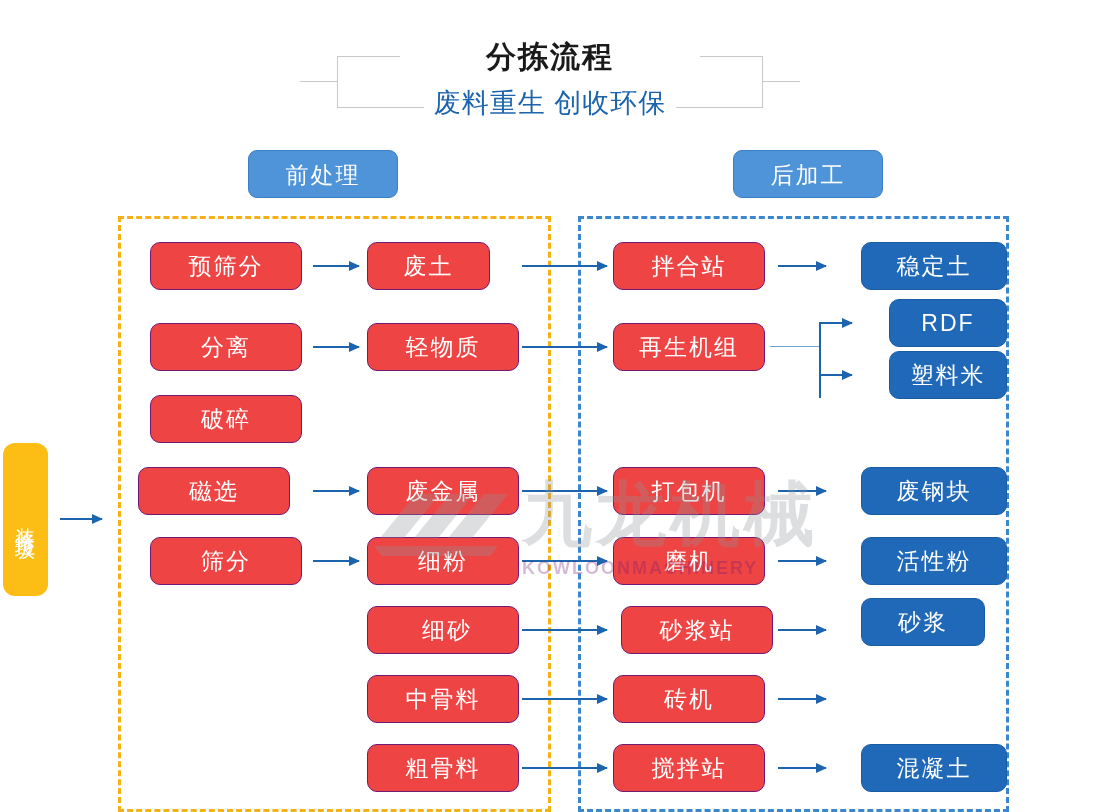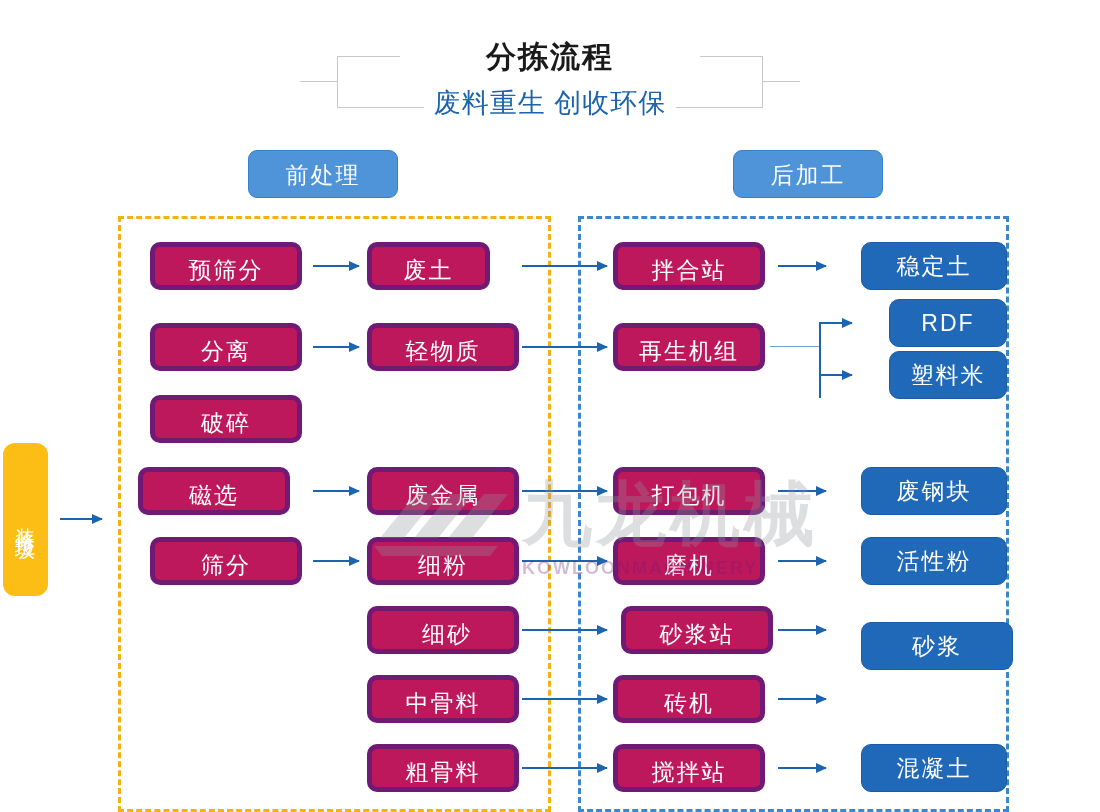--- a/index.html
+++ b/index.html
@@ -81,22 +81,22 @@
     position: absolute;
     height: 48px; line-height: 46px;
     border-radius: 10px;
     text-align: center;
     color: #ffffff;
     font-size: 23px;
     letter-spacing: 2px;
     white-space: nowrap;
   }
   .node.light {
-    background: #be185d;
-    border: 5px solid #701a75;
+    background: #ef4444;
+    border: 1px solid #701a75;
   }
   .node.dark {
     background: #2069b8;
     border: 1px solid #1a5ca3;
     margin-left: 27px;
   }
 
   
   .arrow { position: absolute; height: 2px; background: #1c64ad; }
   .arrow::after {
@@ -196,21 +196,21 @@
   <div class="plainline h" style="left:770px; top:346px; width:50px; height:1px; background:#6fa4d6;"></div>
   <div class="plainline v" style="left:819px; top:322px; height:76px;"></div>
   <div class="arrow" style="left:819px; top:322px; width:33px;"></div>
   <div class="arrow" style="left:819px; top:374px; width:33px;"></div>
 
   <div class="node dark" style="left:834px; top:242px; width:146px;">稳定土</div>
   <div class="node dark" style="left:862px; top:299px; width:118px;">RDF</div>
   <div class="node dark" style="left:862px; top:351px; width:118px;">塑料米</div>
   <div class="node dark" style="left:834px; top:467px; width:146px;">废钢块</div>
   <div class="node dark" style="left:834px; top:537px; width:146px;">活性粉</div>
-  <div class="node dark" style="left:834px; top:622px; width:152px;">砂浆</div>
+  <div class="node dark" style="left:834px; top:598px; width:124px;">砂浆</div>
   <div class="node dark" style="left:834px; top:744px; width:146px;">混凝土</div>
 
   <div class="watermark">
     <svg class="wm-logo" width="140" height="88" viewBox="0 0 140 88">
       <path d="M10 62 L46 18 L70 18 L34 62 Z" fill="#8f9499"></path>
       <path d="M44 62 L80 18 L104 18 L68 62 Z" fill="#8f9499"></path>
       <path d="M78 62 L114 18 L138 18 L102 62 Z" fill="#8f9499"></path>
       <path d="M4 70 L128 70 L120 80 L12 80 Z" fill="#8f9499"></path>
     </svg>
     <div class="wm-text">九龙机械</div>

